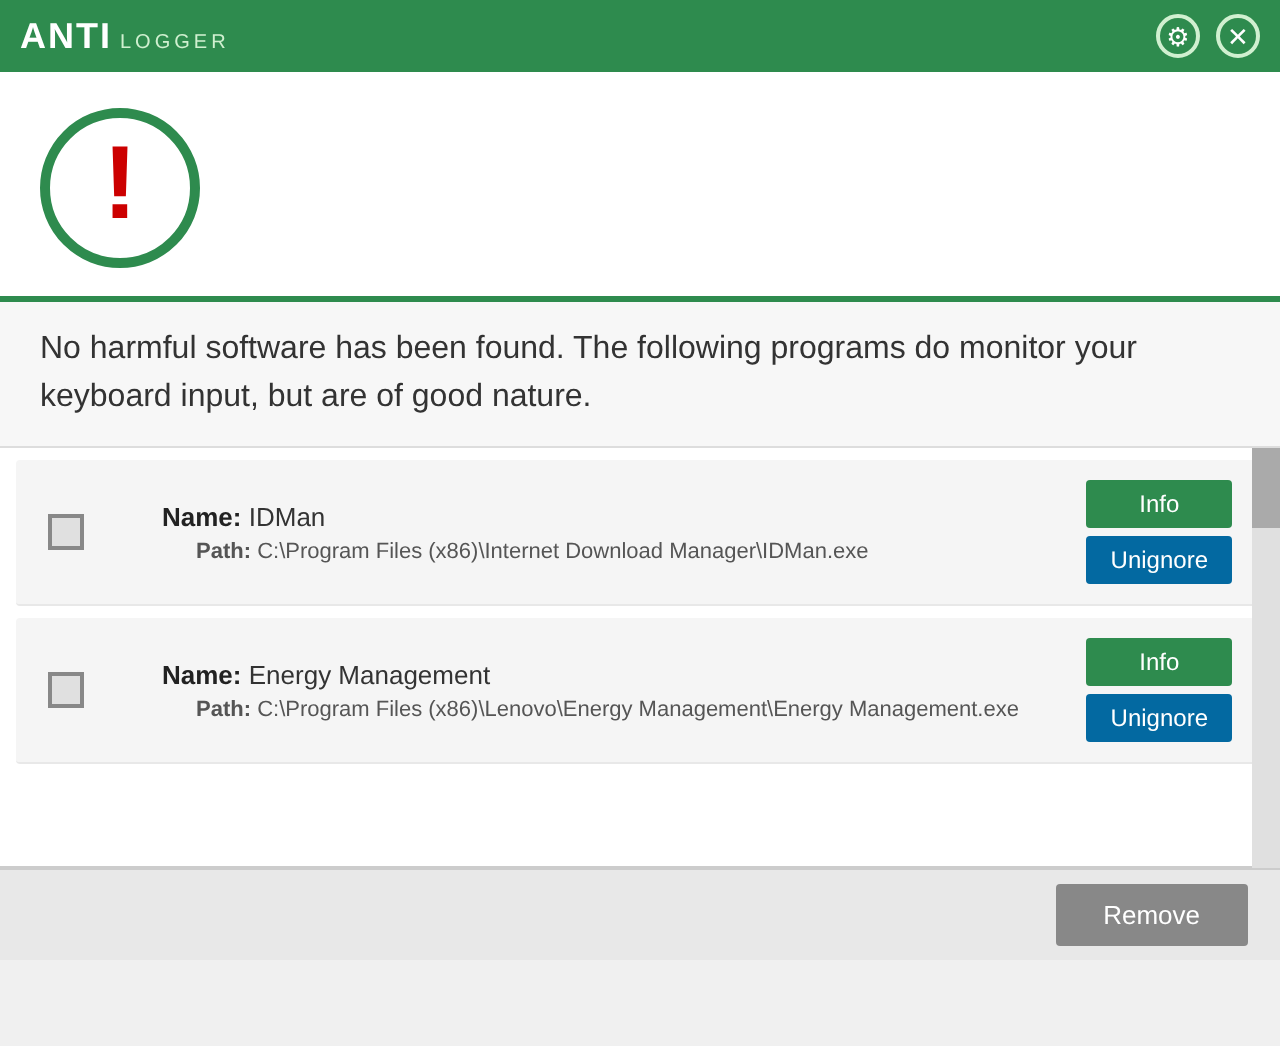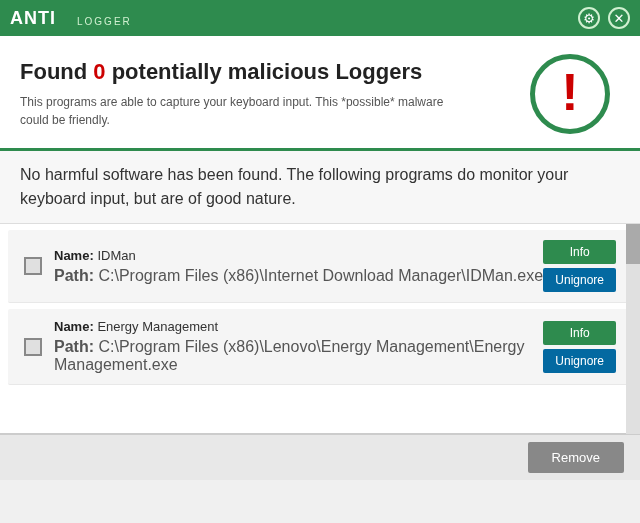--- a/index.html
+++ b/index.html
@@ -16,21 +16,21 @@
       background: #2e8b4e;
       height: 36px;
       display: flex;
       align-items: center;
       justify-content: space-between;
       padding: 0 10px;
     }
     .titlebar-logo {
       display: flex;
       align-items: flex-end;
-      gap: 17px;
+      gap: 0;
     }
     .titlebar-anti {
       color: white;
       font-size: 18px;
       font-weight: 900;
       letter-spacing: 1px;
     }
     .titlebar-logger {
       color: #d0f0d0;
       font-size: 10px;
@@ -124,20 +124,21 @@
     }
 
     .list-item {
       display: flex;
       align-items: center;
       padding: 10px 16px;
       border-bottom: 1px solid #e8e8e8;
       background: #f5f5f5;
       margin: 6px 8px;
       border-radius: 2px;
+      gap: 27px;
     }
     .item-checkbox {
       width: 18px;
       height: 18px;
       border: 2px solid #888;
       background: #e0e0e0;
       flex-shrink: 0;
       margin-right: 12px;
     }
     .item-details {
@@ -146,22 +147,23 @@
     .item-name {
       font-size: 13px;
       color: #222;
       margin-bottom: 4px;
     }
     .item-name span {
       font-weight: normal;
       color: #333;
     }
     .item-path {
-      font-size: 16px;
+      font-size: 11px;
       color: #555;
+      margin-left: 17px;
     }
     .item-path span {
       font-weight: normal;
     }
     .item-buttons {
       display: flex;
       flex-direction: column;
       gap: 4px;
     }
     .btn-info {
@@ -238,26 +240,20 @@
     <span class="titlebar-anti">ANTI</span>
     <span class="titlebar-logger">LOGGER</span>
   </div>
   <div class="titlebar-icons">
     <div class="titlebar-icon">⚙</div>
     <div class="titlebar-icon">✕</div>
   </div>
 </div>
 
 <div class="header-section">
-  <div class="header-text">
-    <h1>
-      <span>Found </span><span class="zero">0</span><span> potentially malicious Loggers</span>
-    </h1>
-    <p>This programs are able to capture your keyboard input. This *possible* malware could be friendly.</p>
-  </div>
   <div class="alert-icon-wrap">
     <span class="alert-exclamation">!</span>
   </div>
 </div>
 
 <div class="info-section">
   <p>No harmful software has been found. The following programs do monitor your keyboard input, but are of good nature.</p>
 </div>
 
 <div class="list-wrapper">

